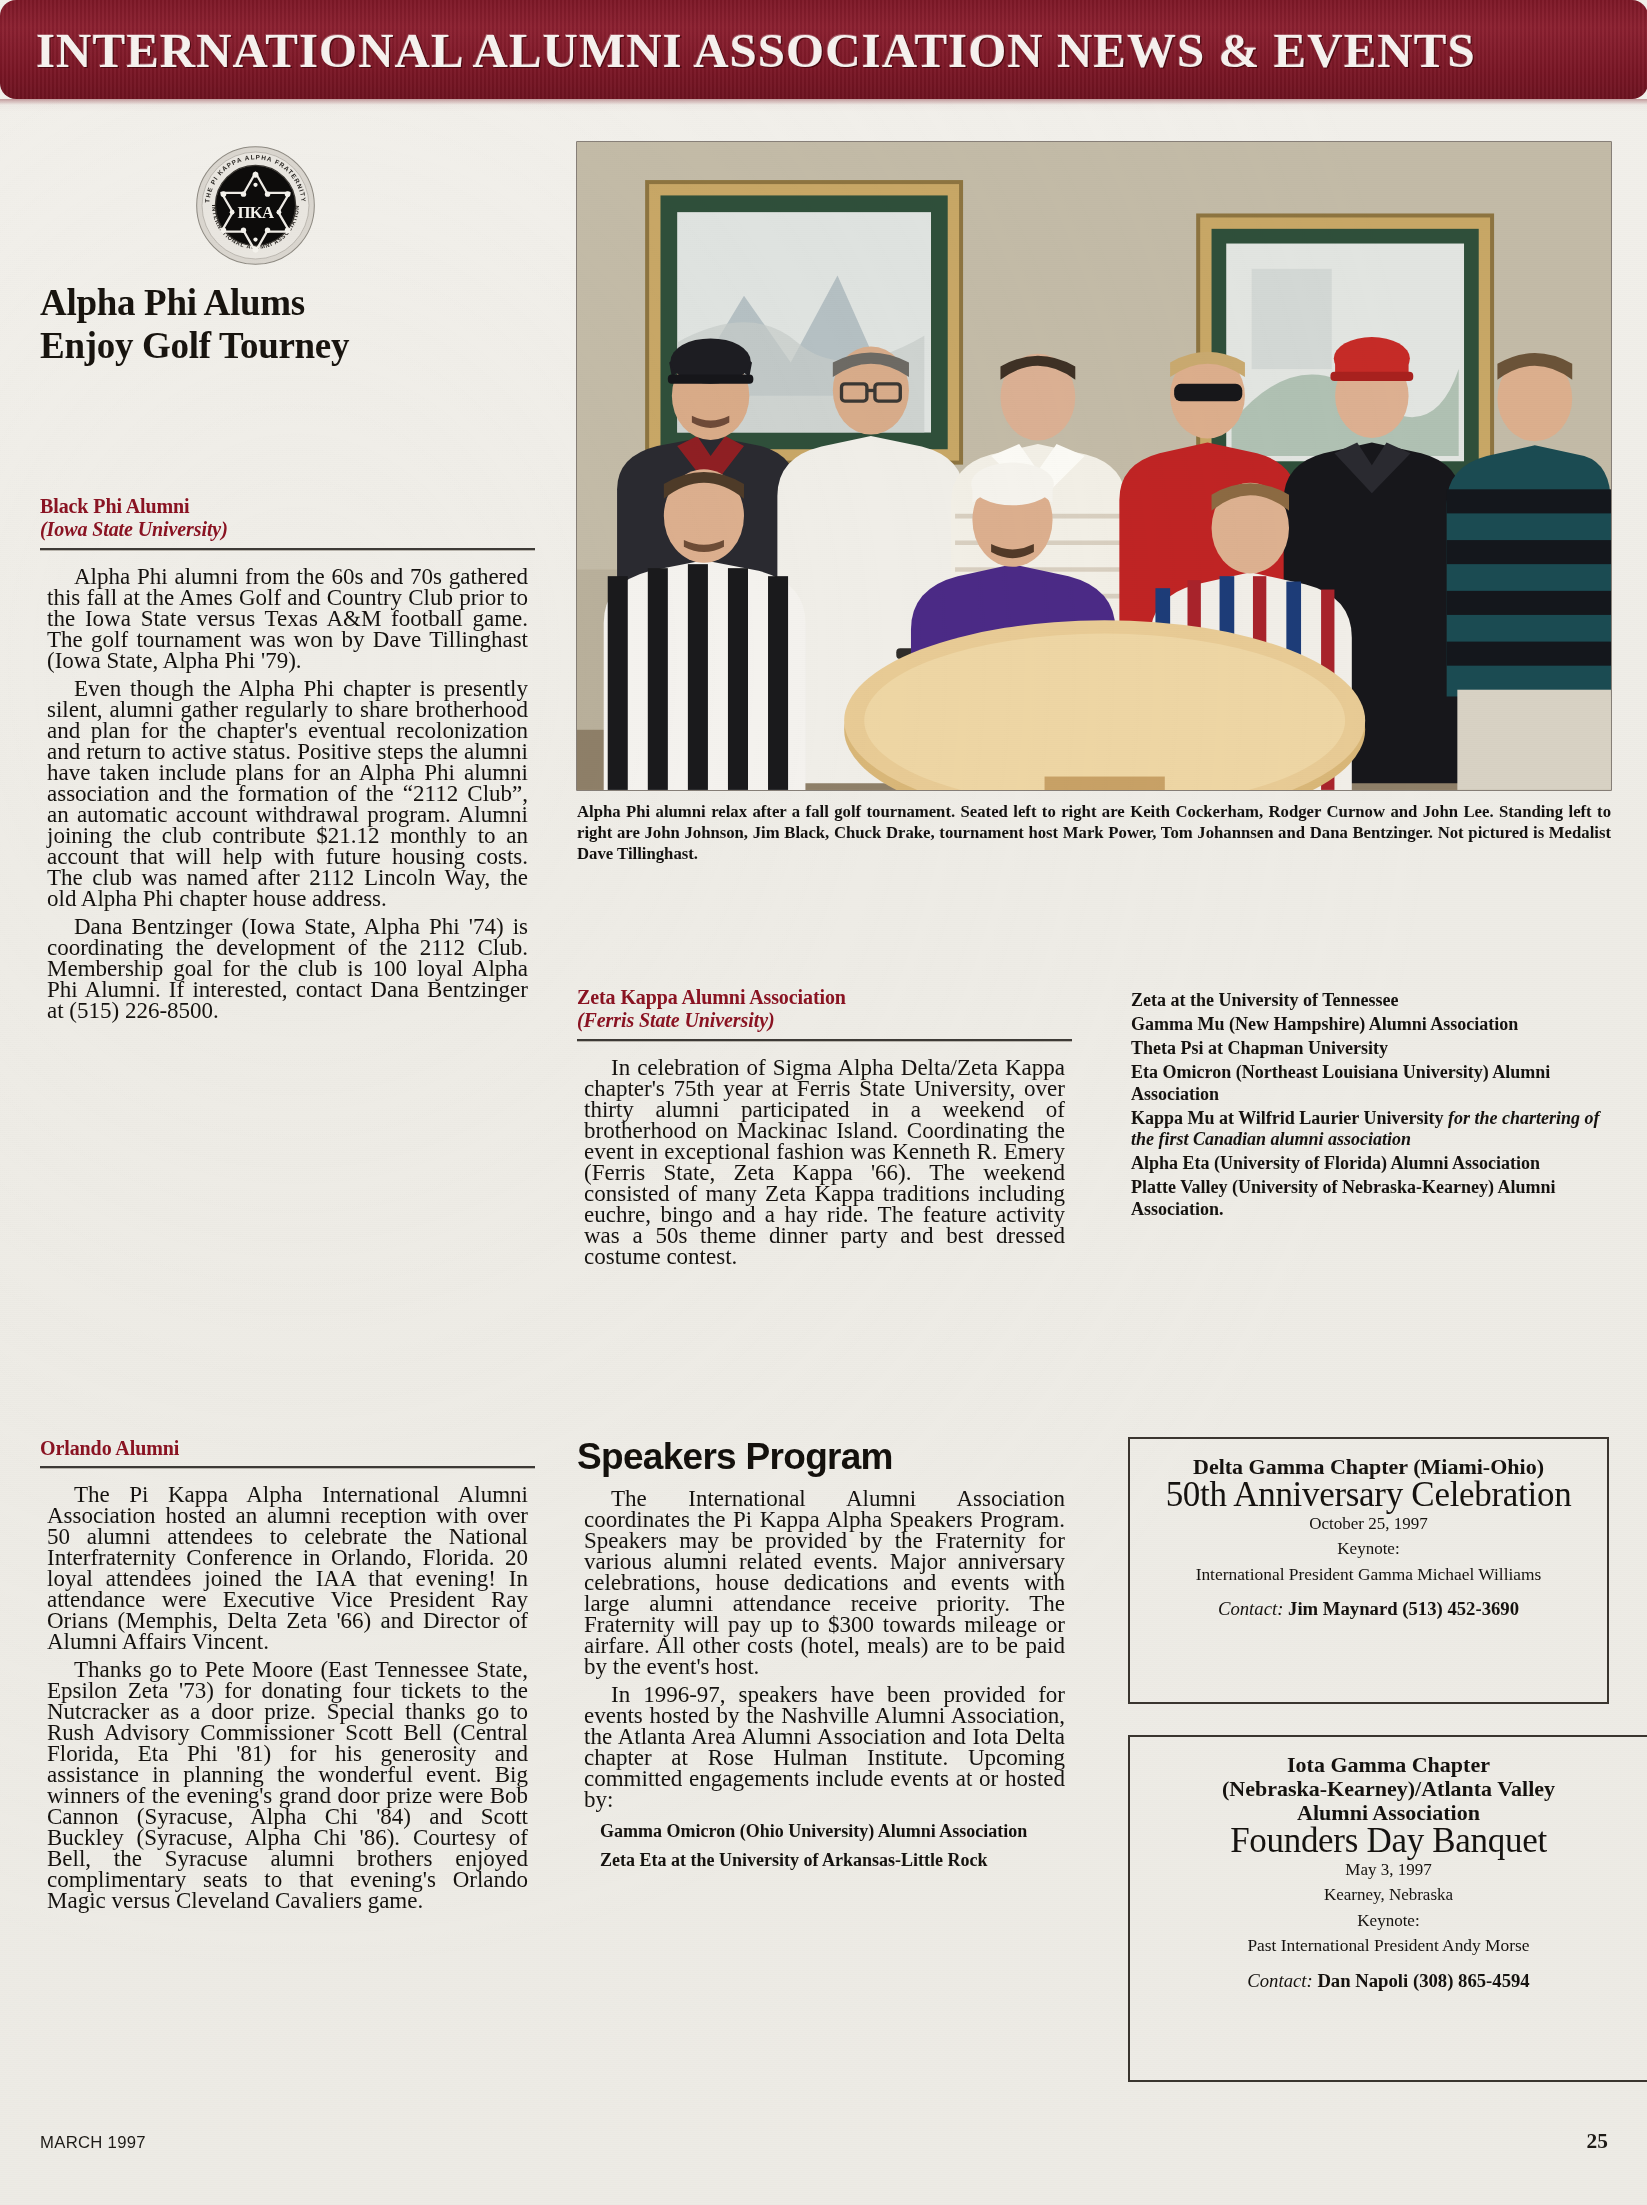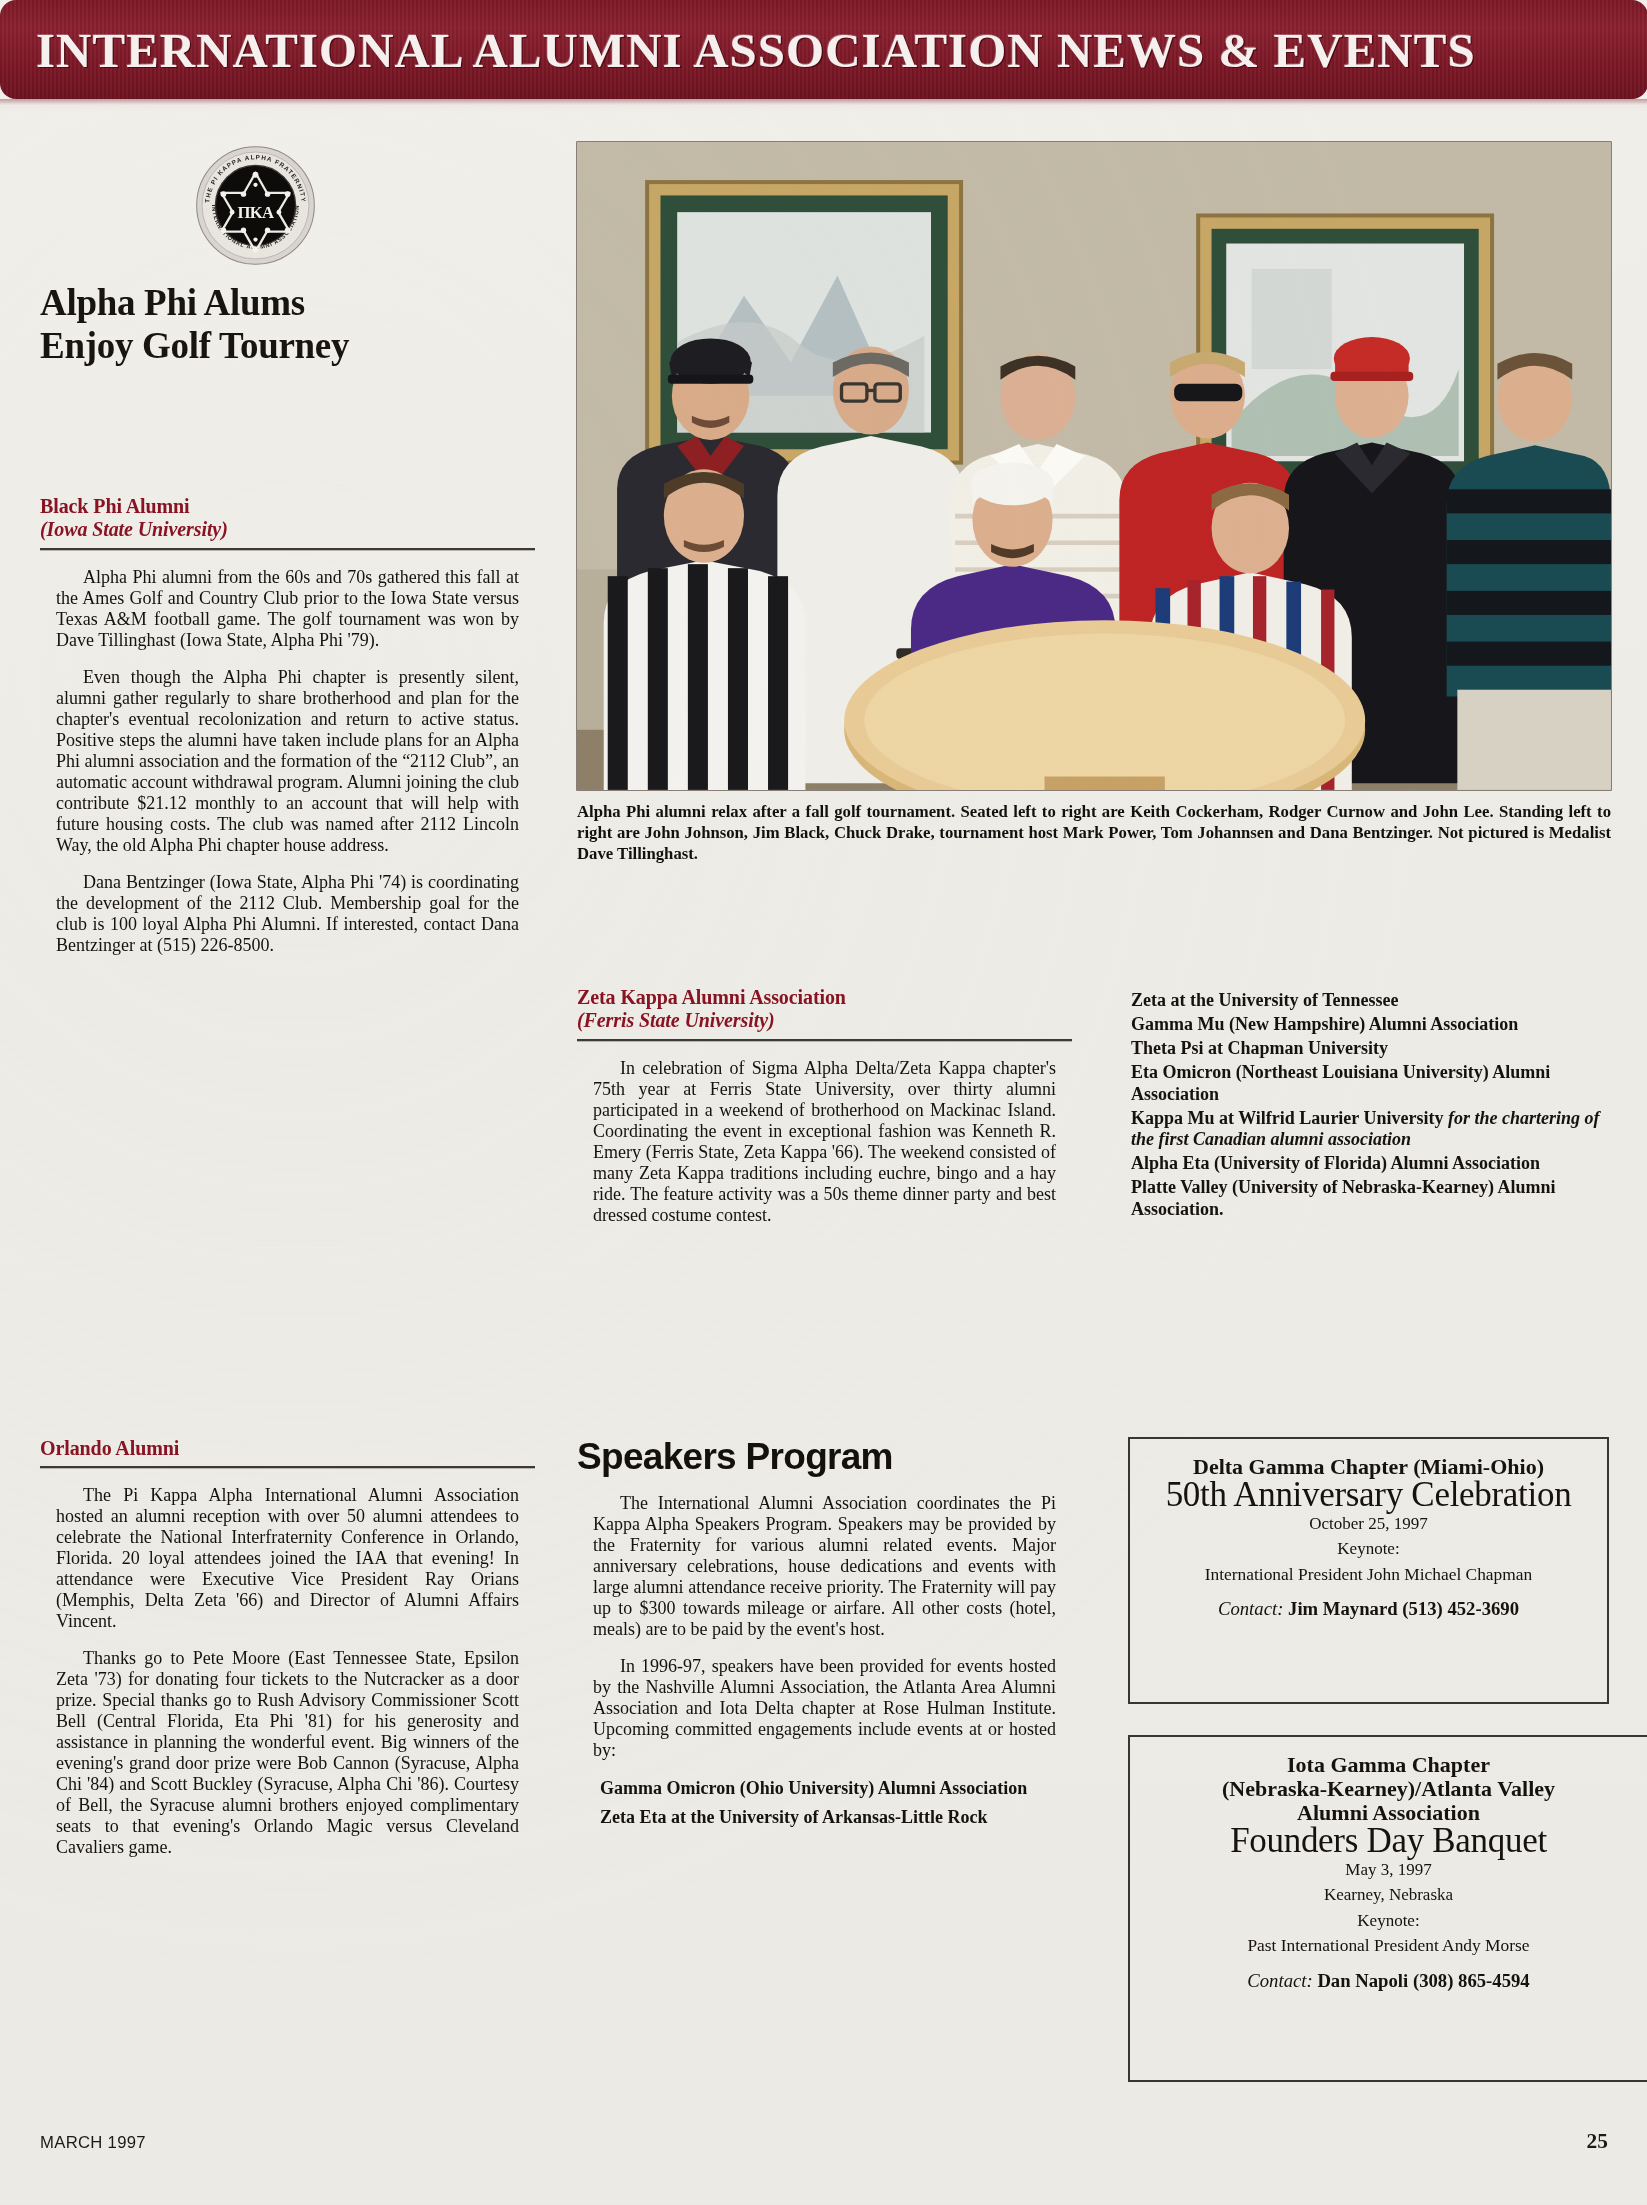--- a/index.html
+++ b/index.html
@@ -38,22 +38,22 @@
     text-shadow:1.3px 1.3px 0 rgba(60,6,12,.75), -0.7px -0.7px 0 rgba(255,255,255,.25);
   }
   .masthead-shadow{
     position:absolute;left:0;top:99px;width:1648px;height:13.4px;
     background:linear-gradient(180deg,rgba(120,20,32,.38) 0%,rgba(200,170,170,.10) 45%,rgba(0,0,0,0) 100%);
   }
 
   
   .col{position:absolute;}
   p.body{
-    margin:16px;
-    font-size:18px;
+    margin:7px;
+    font-size:23px;
     line-height:21px;
     text-align:justify;
     text-indent:27px;
     font-family:"Liberation Serif", serif;
     -webkit-hyphens:auto;hyphens:auto;
   }
   p.body + p.body{margin-top:0;}
 
   
   .kicker{
@@ -415,21 +415,21 @@
       <div>Gamma Omicron (Ohio University) Alumni Association</div>
       <div>Zeta Eta at the University of Arkansas-Little Rock</div>
     </div>
   </div>
 
   <div class="announce" style="left:1128px;top:1437px;width:481px;height:267px;">
     <div class="l-bold">Delta Gamma Chapter (Miami-Ohio)</div>
     <div class="l-big">50th Anniversary Celebration</div>
     <div class="l-reg">October 25, 1997</div>
     <div class="l-reg">Keynote:</div>
-    <div class="l-small">International President John Michael Chapman</div>
+    <div class="l-small">International President Gamma Michael Williams</div>
     <div class="l-contact"><i>Contact:</i> <b>Jim Maynard (513) 452-3690</b></div>
   </div>
 
   <div class="announce" style="left:1128px;top:1735px;width:521px;height:347px;">
     <div class="l-bold">Iota Gamma Chapter</div>
     <div class="l-bold">(Nebraska-Kearney)/Atlanta Valley</div>
     <div class="l-bold">Alumni Association</div>
     <div class="l-big">Founders Day Banquet</div>
     <div class="l-reg">May 3, 1997</div>
     <div class="l-reg">Kearney, Nebraska</div>

